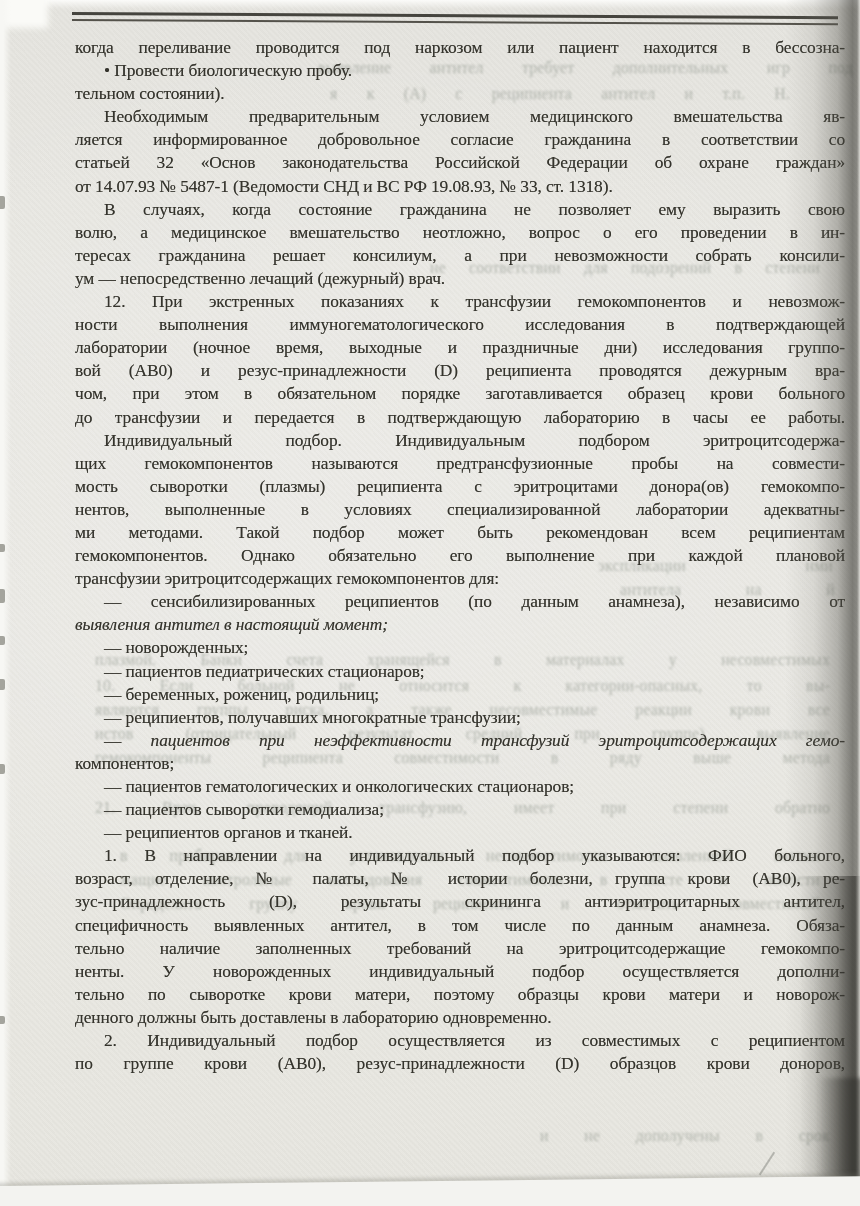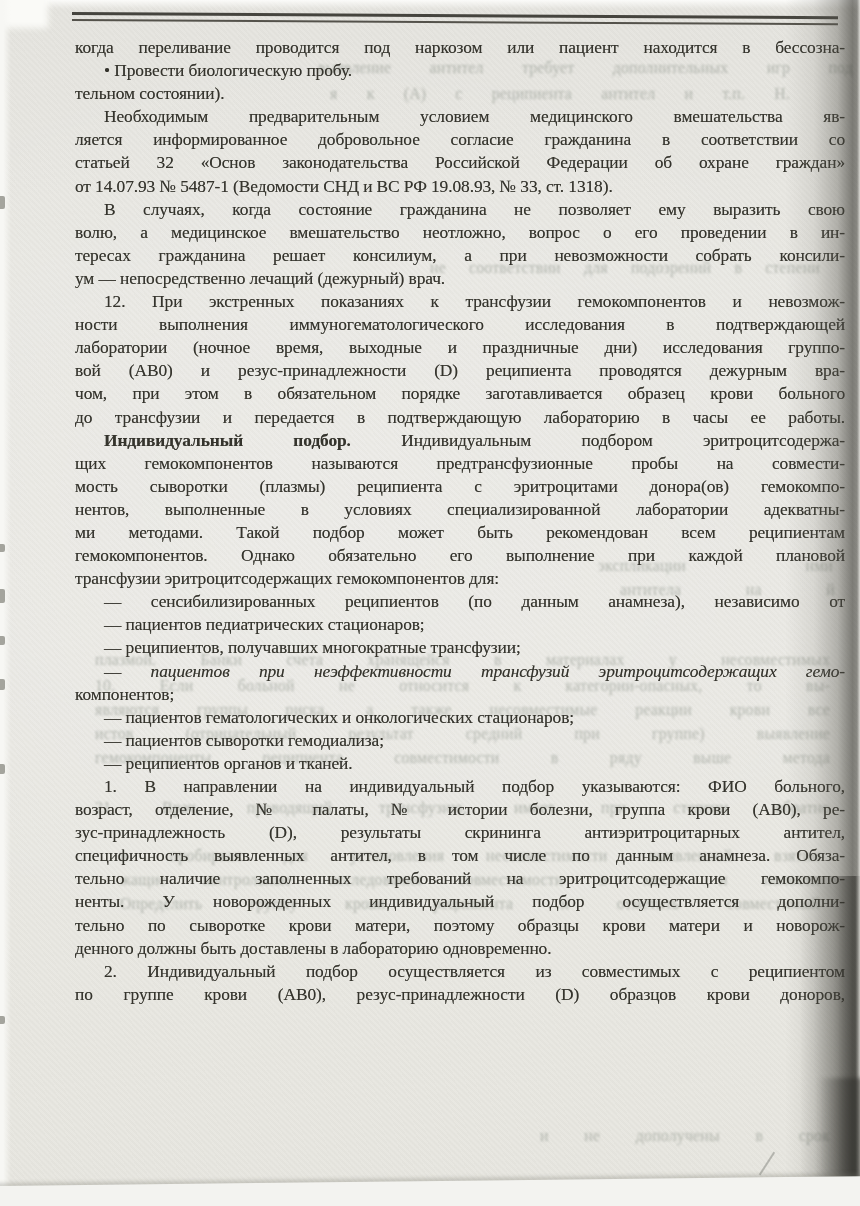--- a/index.html
+++ b/index.html
@@ -29,21 +29,21 @@
   .text-block{
     position:absolute;left:75px;top:36px;width:770px;z-index:3;
     font-size:17.4px;line-height:23.1px;color:#35342d;
     letter-spacing:-0.1px;
     text-shadow:0 0 0.5px rgba(53,52,45,0.55);
   }
   .line{text-align:justify;text-align-last:justify;white-space:nowrap;height:23.1px;}
   .line{white-space:normal;}
   .line.end{text-align-last:left;}
   .line.ind{text-indent:29px;}
-  .b{font-weight:bold;}
+  .b{font-weight:normal;}
   .i{font-style:italic;}
   
   .bleed{
     position:absolute;z-index:2;color:rgba(128,136,126,0.50);
     font-size:15.8px;line-height:20px;filter:blur(1.15px);
     text-align:justify;text-align-last:justify;overflow:hidden;height:21px;
     letter-spacing:0.2px;
   }
   
   .edge-top{position:absolute;left:0;top:0;right:0;height:9px;z-index:5;
@@ -99,21 +99,24 @@
       <div class="line"><span>чом, при этом в обязательном порядке заготавливается образец крови больного</span></div>
       <div class="line"><span>до трансфузии и передается в подтверждающую лабораторию в часы ее работы.</span></div>
       <div class="line ind"><span class="b">Индивидуальный подбор.</span><span> Индивидуальным подбором эритроцитсодержа-</span></div>
       <div class="line"><span>щих гемокомпонентов называются предтрансфузионные пробы на совмести-</span></div>
       <div class="line"><span>мость сыворотки (плазмы) реципиента с эритроцитами донора(ов) гемокомпо-</span></div>
       <div class="line"><span>нентов, выполненные в условиях специализированной лаборатории адекватны-</span></div>
       <div class="line"><span>ми методами. Такой подбор может быть рекомендован всем реципиентам</span></div>
       <div class="line"><span>гемокомпонентов. Однако обязательно его выполнение при каждой плановой</span></div>
       <div class="line end"><span>трансфузии эритроцитсодержащих гемокомпонентов для:</span></div>
       <div class="line ind"><span>— сенсибилизированных реципиентов (по данным анамнеза), независимо от</span></div>
+      <div class="line end"><span class="i">выявления антител в настоящий момент;</span></div>
+      <div class="line ind end"><span>— новорожденных;</span></div>
       <div class="line ind end"><span>— пациентов педиатрических стационаров;</span></div>
+      <div class="line ind end"><span>— беременных, рожениц, родильниц;</span></div>
       <div class="line ind end"><span>— реципиентов, получавших многократные трансфузии;</span></div>
       <div class="line ind"><span>— </span><span class="i">пациентов при неэффективности трансфузий эритроцитсодержащих гемо-</span></div>
       <div class="line end"><span>компонентов;</span></div>
       <div class="line ind end"><span>— пациентов гематологических и онкологических стационаров;</span></div>
       <div class="line ind end"><span>— пациентов сыворотки гемодиализа;</span></div>
       <div class="line ind end"><span>— реципиентов органов и тканей.</span></div>
       <div class="line ind"><span>1. В направлении на индивидуальный подбор указываются: ФИО больного,</span></div>
       <div class="line"><span>возраст, отделение, № палаты, № истории болезни, группа крови (АВ0), ре-</span></div>
       <div class="line"><span>зус-принадлежность (D), результаты скрининга антиэритроцитарных антител,</span></div>
       <div class="line"><span>специфичность выявленных антител, в том числе по данным анамнеза. Обяза-</span></div>

